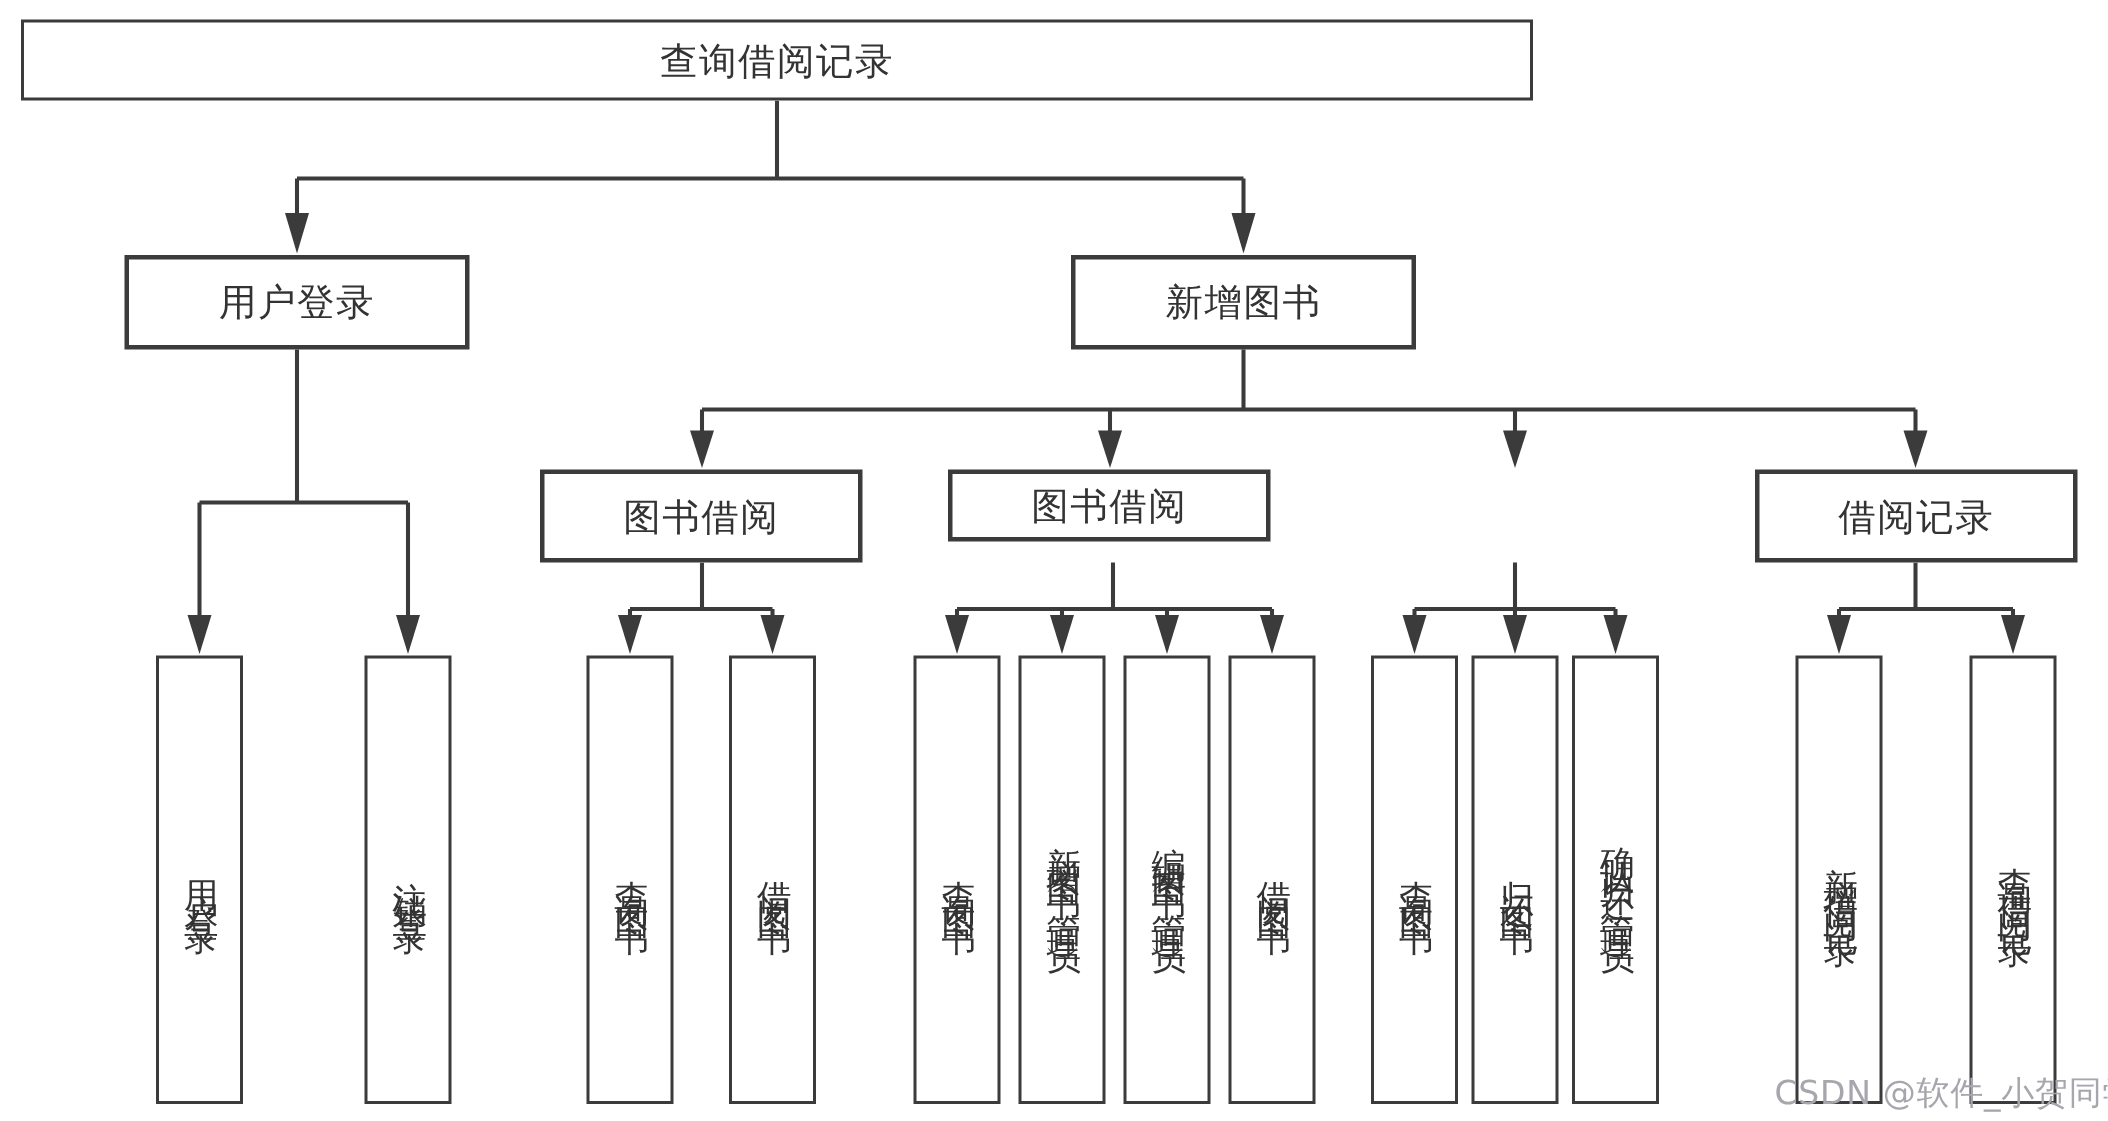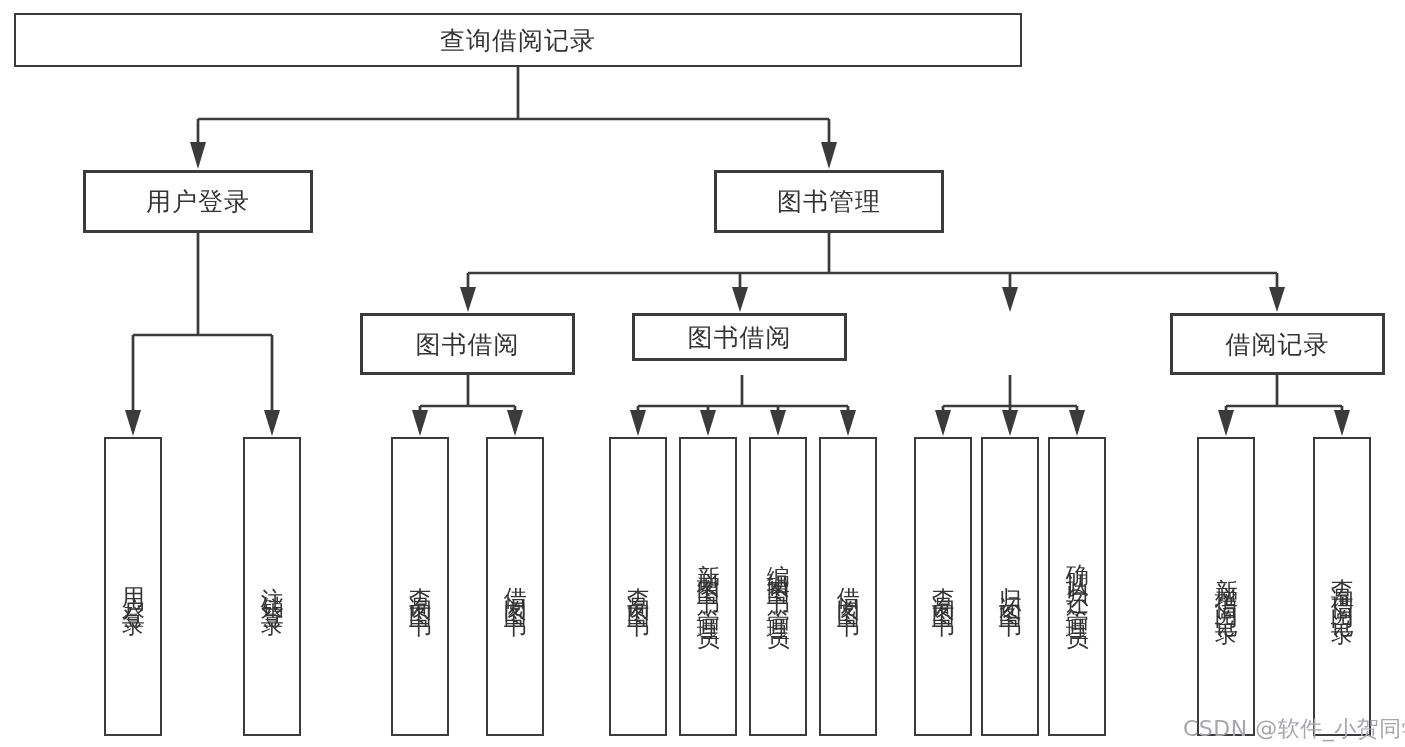--- a/index.html
+++ b/index.html
@@ -126,21 +126,21 @@
   </svg>
 
   <div class="box h-box root-box">
     <span>查询借阅记录</span>
   </div>
 
   <div class="box h-box" style="left:83px;top:170px;width:230px;height:63px;">
     <span>用户登录</span>
   </div>
   <div class="box h-box" style="left:714px;top:170px;width:230px;height:63px;">
-    <span>图书管理</span>
+    <span>新增图书</span>
   </div>
 
   <div class="box h-box" style="left:360px;top:313px;width:215px;height:62px;">
     <span>图书借阅</span>
   </div>
   <div class="box h-box" style="left:632px;top:313px;width:215px;height:48px;">
     <span>图书借阅</span>
   </div>
   <div class="box h-box" style="left:1170px;top:313px;width:215px;height:62px;">
     <span>借阅记录</span>

